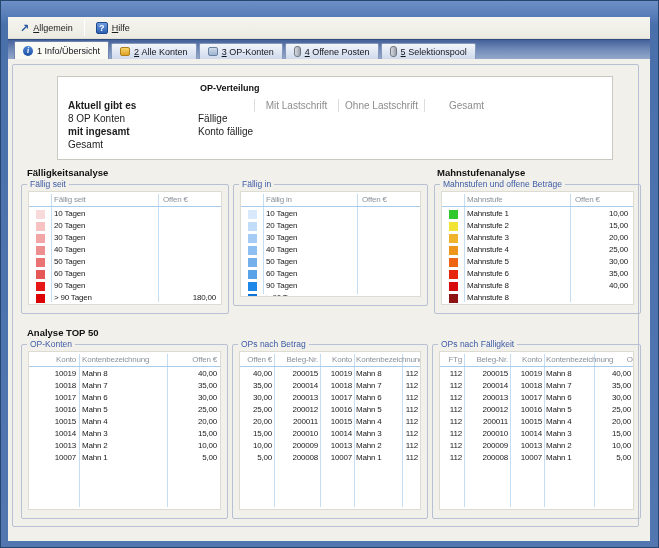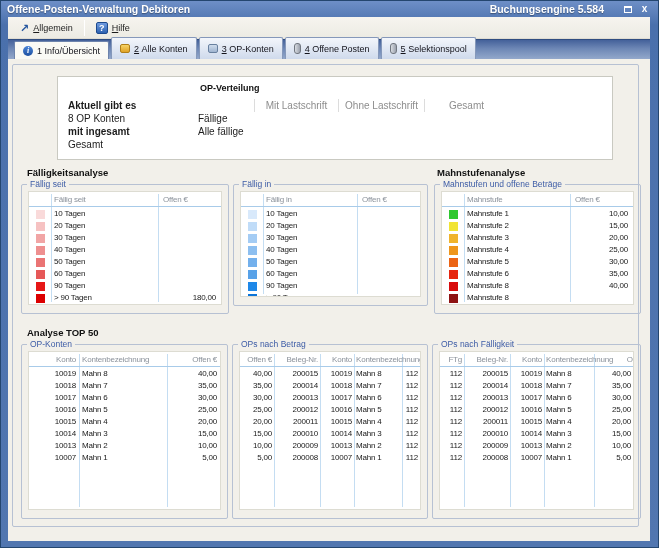--- a/index.html
+++ b/index.html
@@ -23,21 +23,21 @@
   
   .toolbar{height:22px;background:linear-gradient(180deg,#f6f4ef,#ecebe3);display:flex;align-items:center;padding:0 4px;border-bottom:1px solid #dfdcd2;}
   .tb-btn{display:flex;align-items:center;gap:4px;padding:2px 7px;font-size:9px;color:#1c1c1c;border:1px solid transparent;border-radius:2px;}
   .mn{text-decoration:underline;}
   .ico-arrow{color:#24559e;font-size:11px;font-weight:bold;line-height:10px;}
   .ico-help{width:12px;height:12px;border-radius:2px;background:linear-gradient(180deg,#6f9be0,#2d62b0);color:#fff;font-size:9px;font-weight:bold;display:flex;align-items:center;justify-content:center;border:1px solid #1d4a8e;}
   .tb-sep{width:1px;height:16px;background:#c9c5b8;border-right:1px solid #fff;margin:0 3px;}
 
   
   .tabstrip{height:20px;background:linear-gradient(180deg,#44619a 0%,#6d87b5 45%,#93a8cb 100%);display:flex;align-items:flex-end;padding:0 0 0 6px;border-top:1px solid #2f4d80;}
-  .tab{display:flex;align-items:center;gap:4px;height:22px;padding:0 8px;font-size:9px;color:#14141c;
+  .tab{display:flex;align-items:center;gap:4px;height:16px;padding:0 8px;font-size:9px;color:#14141c;
     background:linear-gradient(180deg,#f3f6fb,#cfdaec);border:1px solid #8598ba;border-bottom:none;border-radius:2px 2px 0 0;margin-right:2px;position:relative;}
   .tab.active{height:18px;background:#fafaf5;border-color:#6d84ac;z-index:2;}
   .tab:not(.active) .tab-num{text-decoration:underline;}
   .tab-ico{flex:0 0 auto;}
   .ico-info{width:10px;height:10px;border-radius:50%;background:linear-gradient(180deg,#4d86d8,#1c4fa0);color:#fff;font-size:8px;font-weight:bold;font-family:"Liberation Serif",serif;display:flex;align-items:center;justify-content:center;font-style:italic;}
   .ico-accounts{width:10px;height:9px;border-radius:2px;background:linear-gradient(180deg,#f7d468,#dfa226);border:1px solid #b07f18;}
   .ico-opk{width:10px;height:9px;border-radius:2px;background:linear-gradient(180deg,#cfdcec,#9fb4d0);border:1px solid #68809f;}
   .ico-clip{width:7px;height:11px;border-radius:3px;background:linear-gradient(90deg,#d8dce2,#9aa0ac);border:1px solid #70767f;}
 
   
@@ -102,31 +102,20 @@
   .t-fael .vl1{left:24px;}.t-fael .vl2{left:70px;}.t-fael .vl3{left:104px;}.t-fael .vl4{right:38px;}
   .t-fael .tc:nth-child(1),.t-fael .tc:nth-child(2),.t-fael .tc:nth-child(3),.t-fael .tc:nth-child(5){text-align:right;}
   .t-fael .tc{padding:0 2px;}
   .t-fael .thead .tc:nth-child(4){overflow:visible;}
 </style>
 </head>
 <body>
 
 <div class="window">
 
-  <div class="titlebar">
-    <span class="title-text">Offene-Posten-Verwaltung Debitoren</span>
-    <span class="title-fill"></span>
-    <span class="engine-text">Buchungsengine 5.584</span>
-    <span class="winbtn">
-        <span class="ico-restore"></span>
-      </span>
-    <span class="winbtn">
-        <span class="ico-close">x</span>
-      </span>
-  </div>
 
   <div class="client">
 
     <div class="toolbar">
       <div class="tb-btn">
         <span class="ico-arrow">↗</span>
         <span><span class="mn">A</span><span>llgemein</span></span>
       </div>
       <div class="tb-sep"></div>
       <div class="tb-btn">
@@ -172,21 +161,21 @@
             <div class="dc"></div>
 
             <div class="dc">8 OP Konten</div>
             <div class="dc">Fällige</div>
             <div class="dc v bl"></div>
             <div class="dc v bl">180,00 €</div>
             <div class="dc v bl">180,00 €</div>
             <div class="dc"></div>
 
             <div class="dc b">mit ingesamt</div>
-            <div class="dc">Alle fällige</div>
+            <div class="dc">Konto fällige</div>
             <div class="dc v bl"></div>
             <div class="dc v bl"></div>
             <div class="dc v bl"></div>
             <div class="dc"></div>
 
             <div class="dc">Gesamt</div>
             <div class="dc v bl"></div>
             <div class="dc v b bl">180,00 €</div>
             <div class="dc v b bl">180,00 €</div>
             <div class="dc"></div>

